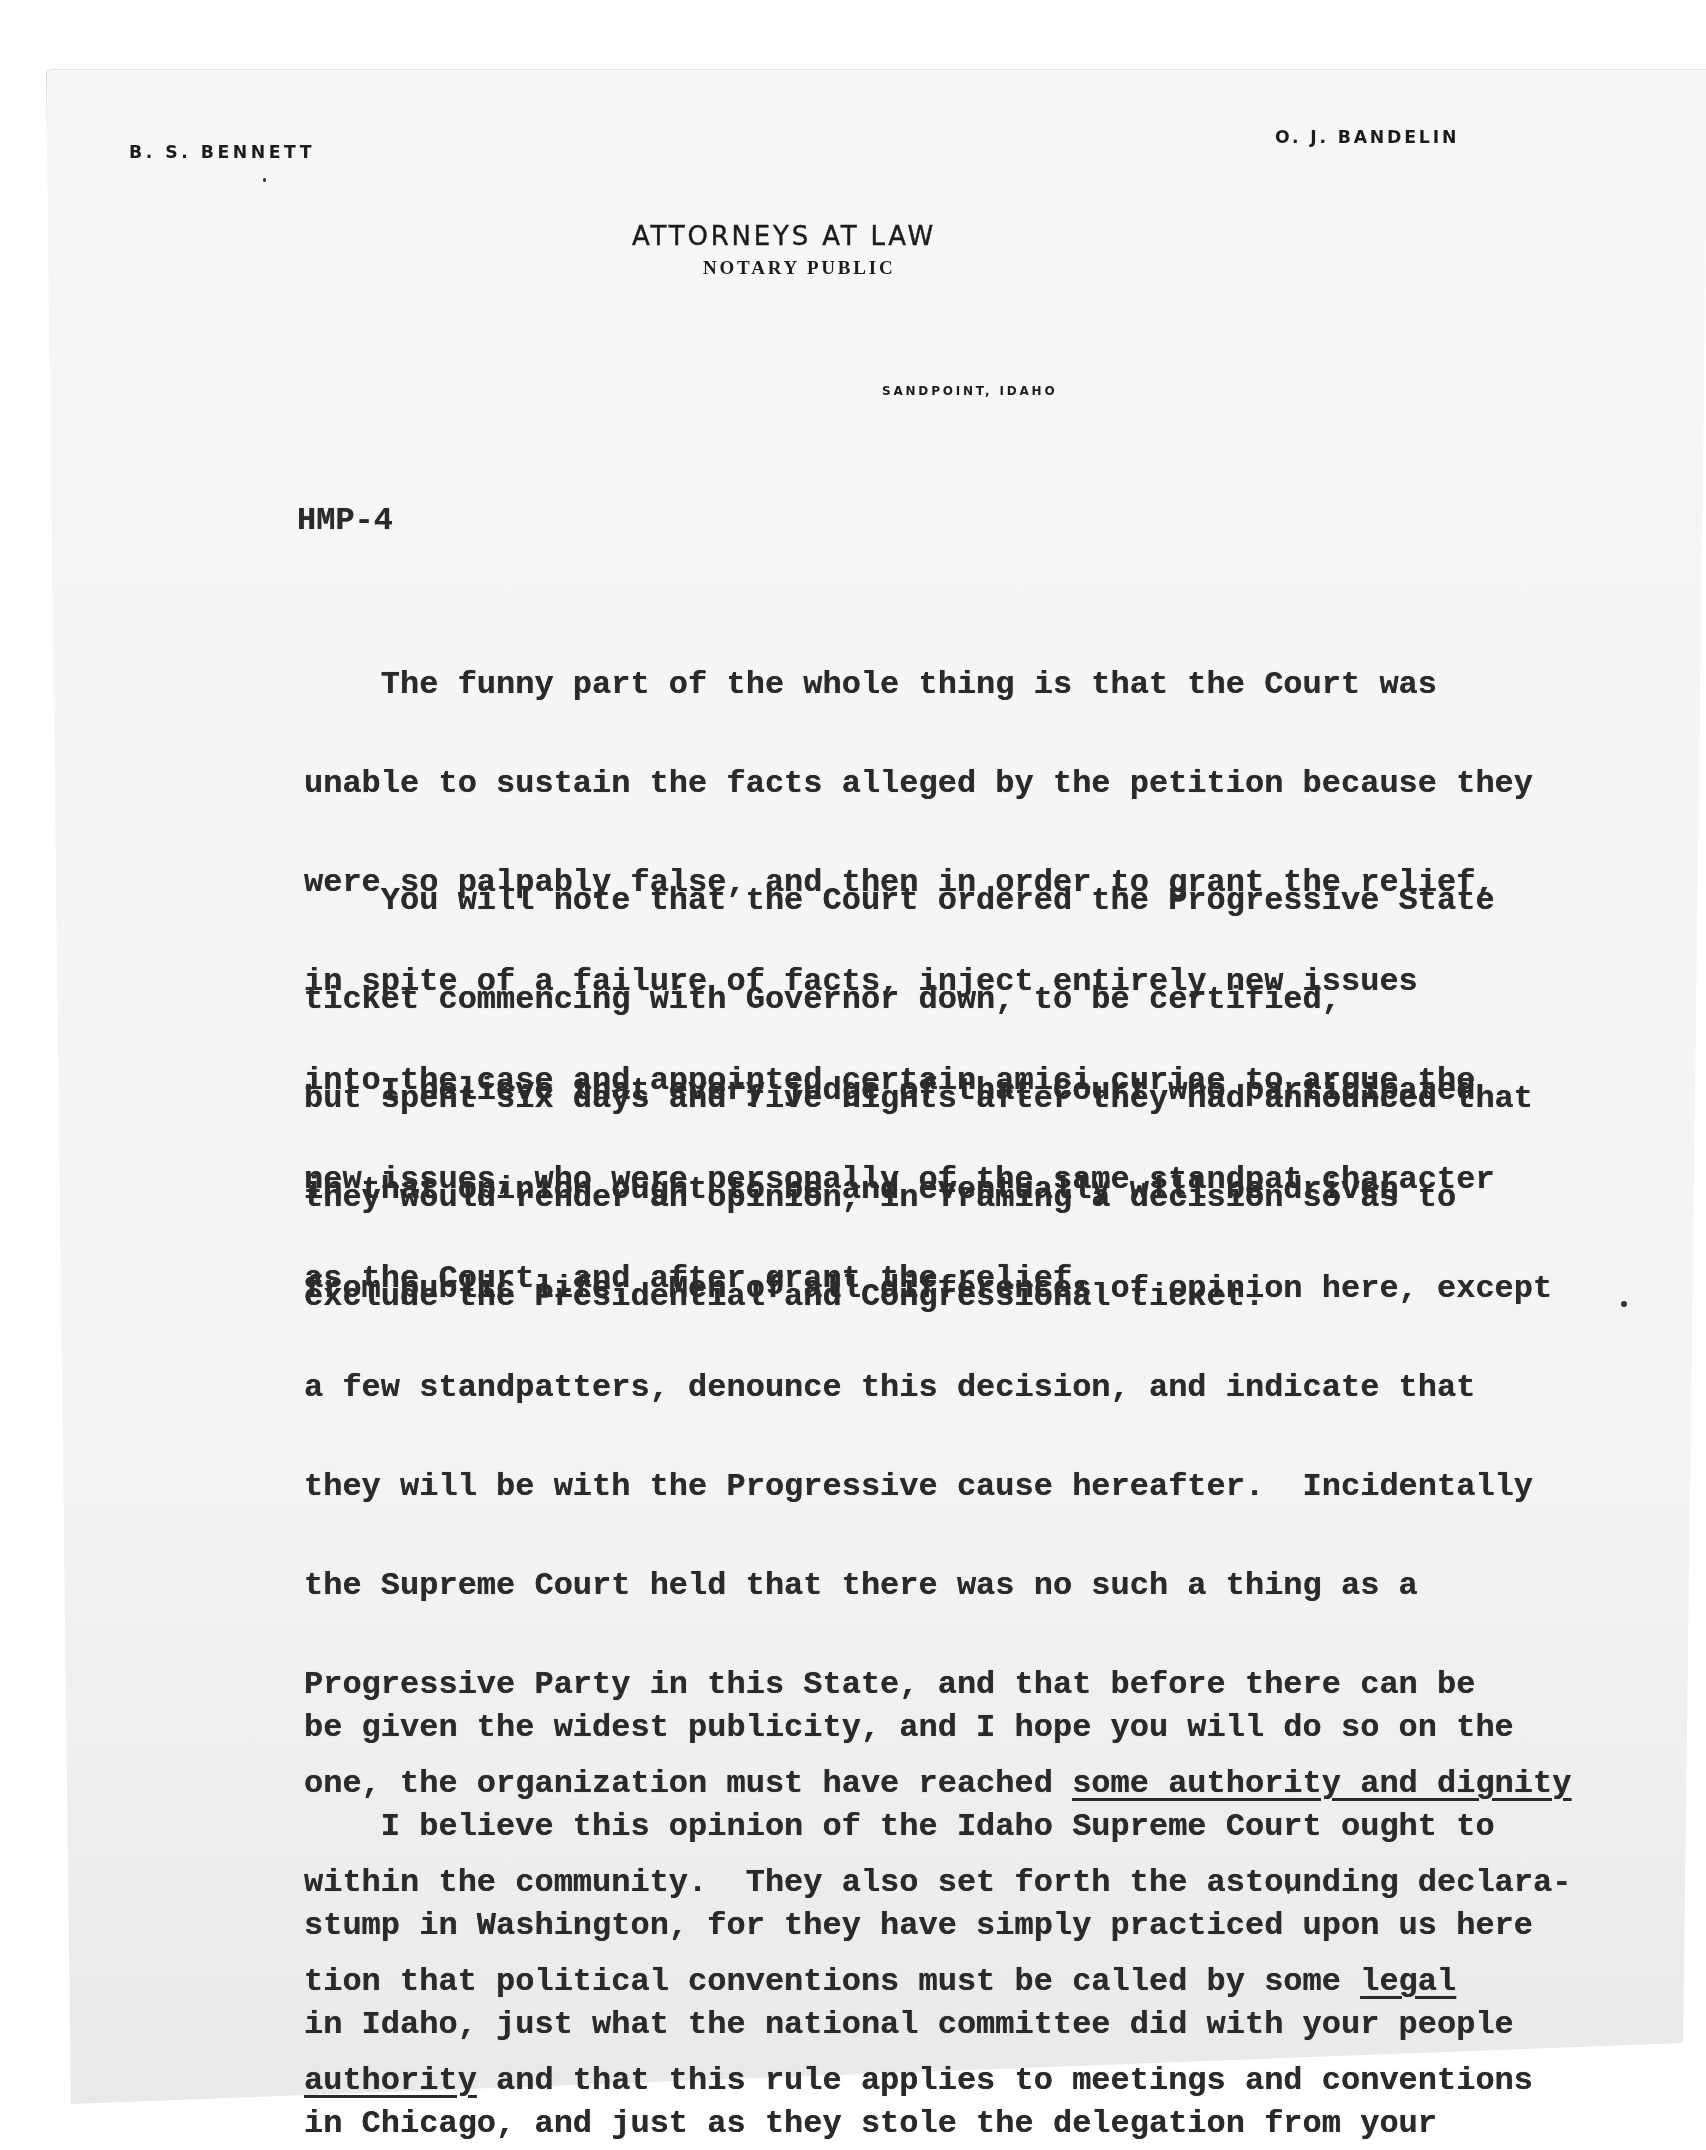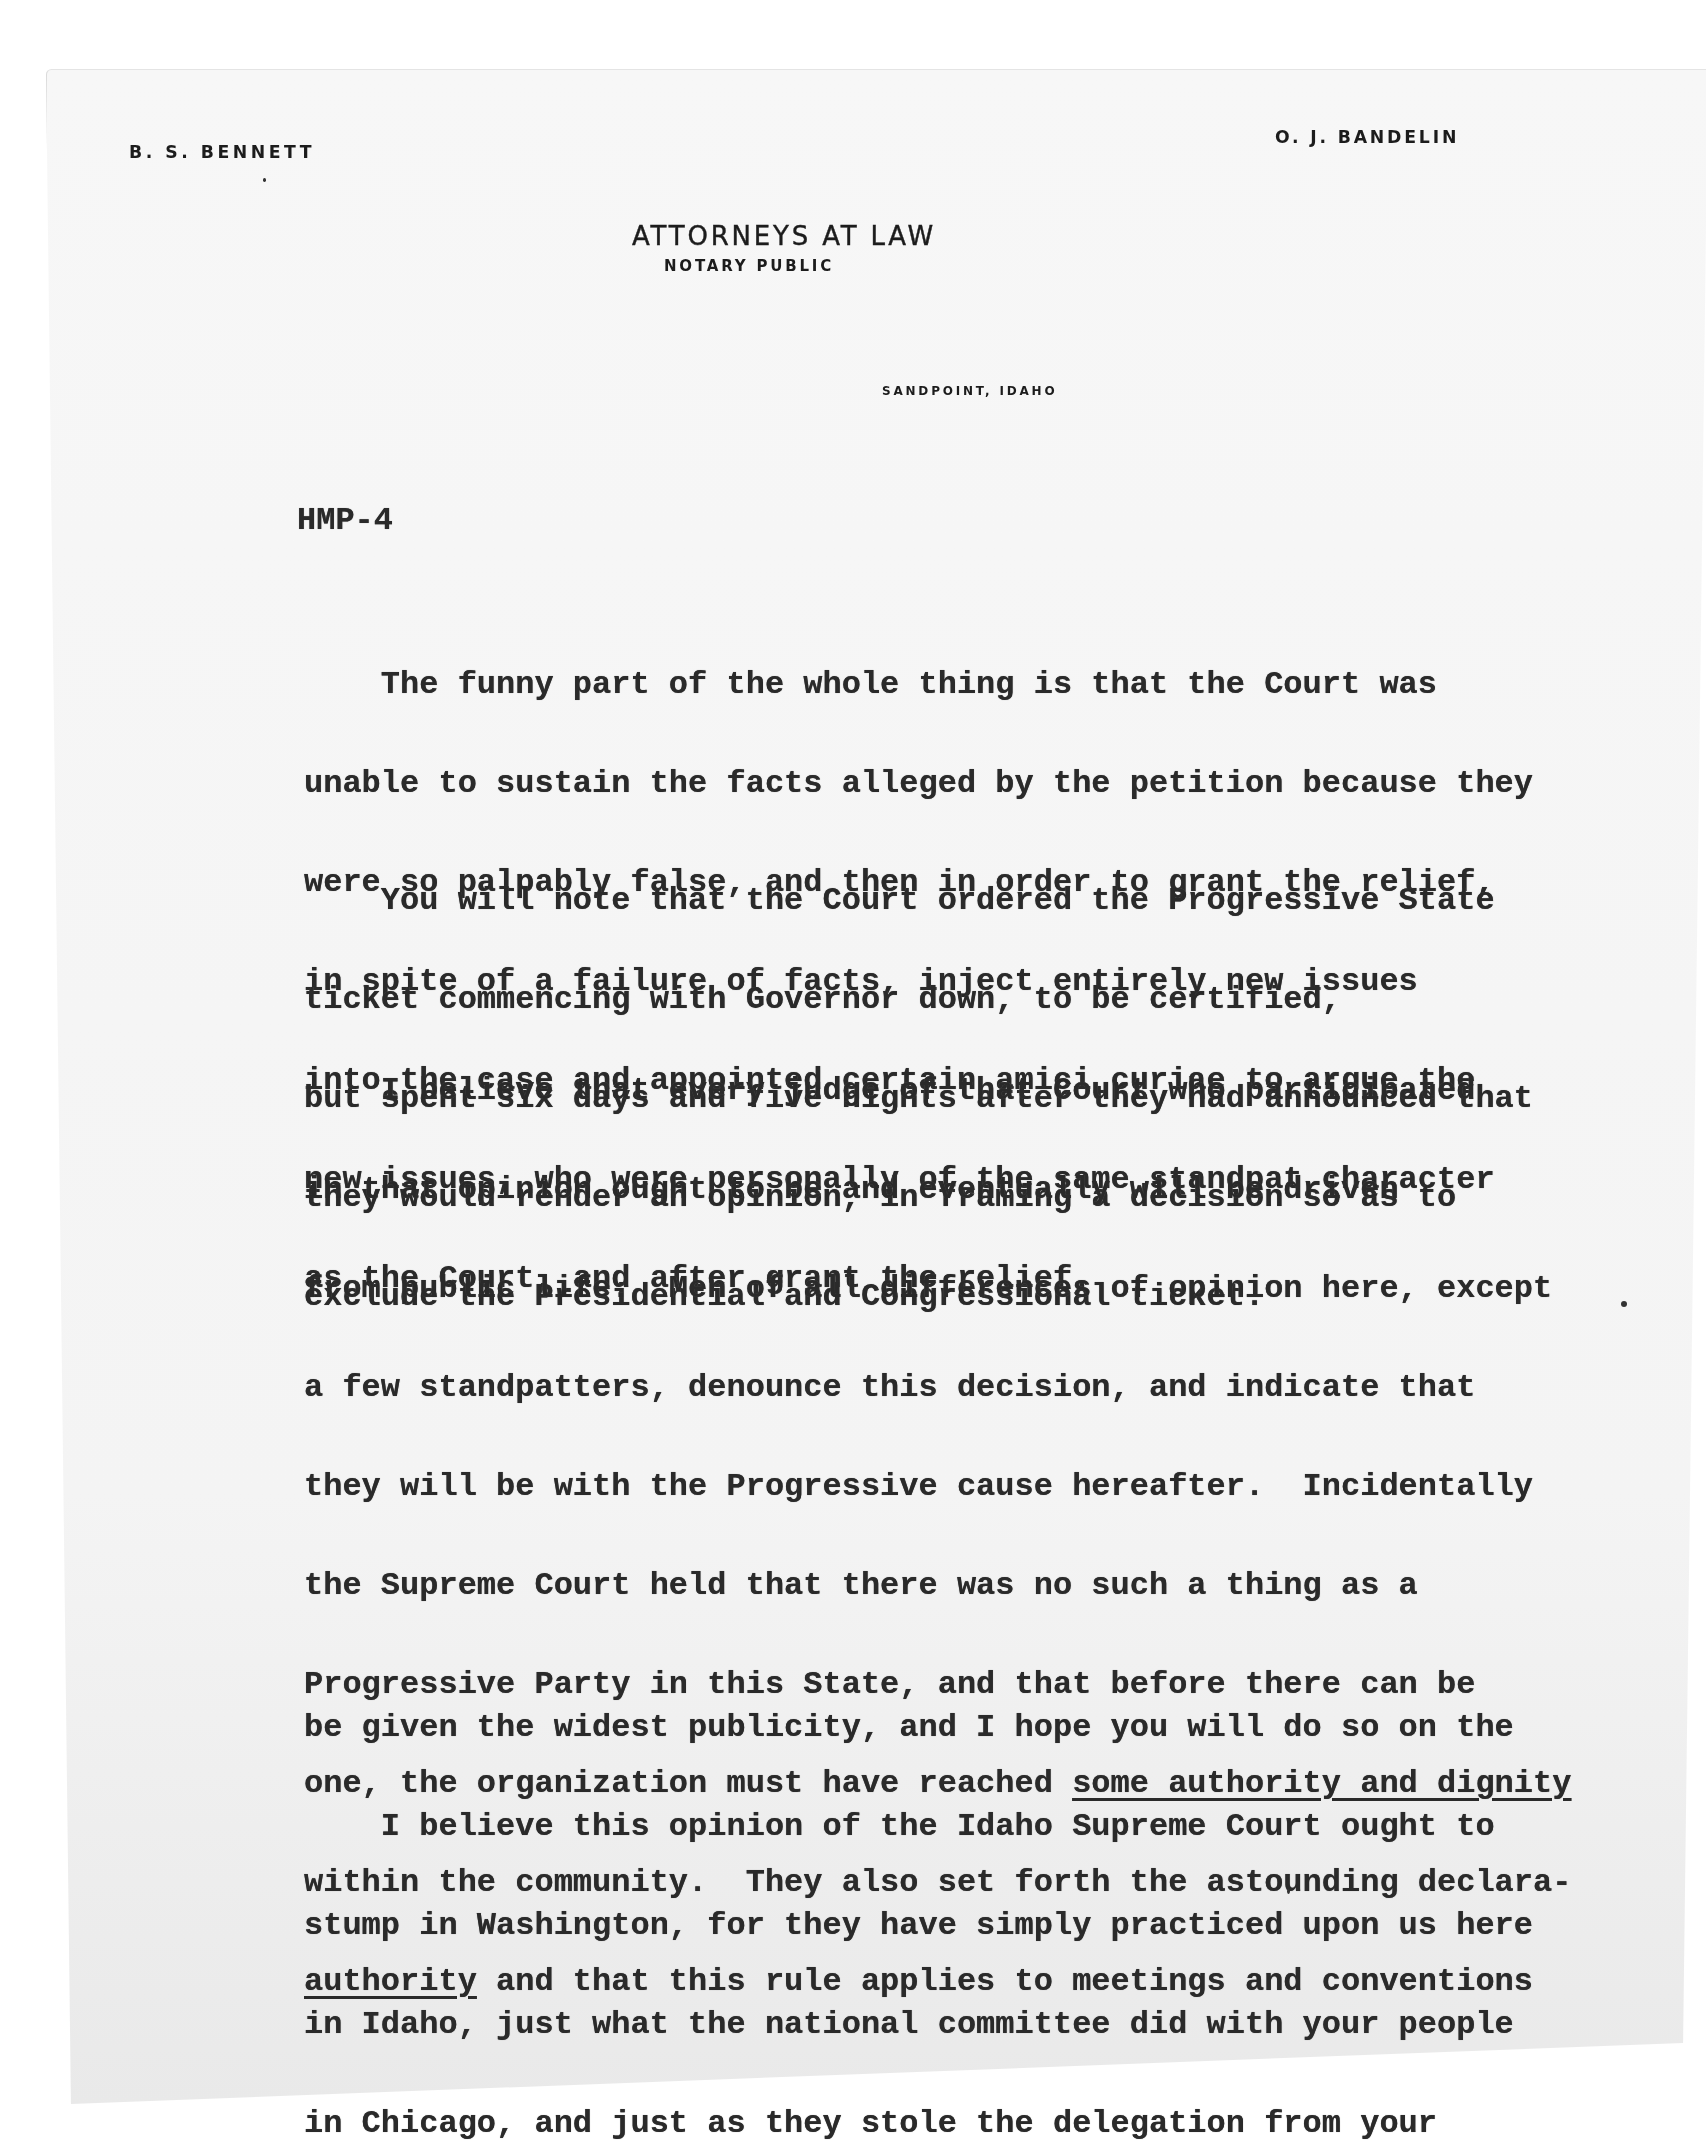--- a/index.html
+++ b/index.html
@@ -47,24 +47,25 @@
     }
     .firm-title {
       left: 632px;
       top: 221px;
       font-size: 26px;
       font-weight: normal;
       letter-spacing: 2.8px;
       -webkit-text-stroke: 0.4px #1c1c1c;
     }
     .firm-sub {
-      left: 664px;
+      left: 703px;
       top: 257px;
-      font-size: 15px;
+      font-size: 19px;
       letter-spacing: 2.8px;
+      font-family: Liberation Serif, serif;
     }
     .location {
       left: 882px;
       top: 384px;
       font-size: 12px;
       letter-spacing: 2.8px;
     }
     .typed {
       font-family: "Liberation Mono", "DejaVu Sans Mono", monospace;
       font-weight: bold;
@@ -131,20 +132,21 @@
 <div class="typed para" style="top:1008px;">
   <span class="line">    I believe that every judge of that Court who participated</span>
   <span class="line">in that opinion ought to be and eventually will be driven</span>
   <span class="line">from public life.  Men of all differences of opinion here, except</span>
   <span class="line">a few standpatters, denounce this decision, and indicate that</span>
   <span class="line">they will be with the Progressive cause hereafter.  Incidentally</span>
   <span class="line">the Supreme Court held that there was no such a thing as a</span>
   <span class="line">Progressive Party in this State, and that before there can be</span>
   <span class="line"><span>one, the organization must have reached </span><span class="u">some authority and dignity</span></span>
   <span class="line">within the community.  They also set forth the astounding declara-</span>
+  <span class="line"><span>tion that political conventions must be called by some </span><span class="u">legal</span></span>
   <span class="line"><span class="u">authority</span><span> and that this rule applies to meetings and conventions</span></span>
   
   
   
   
   
   
   
   
 </div>

